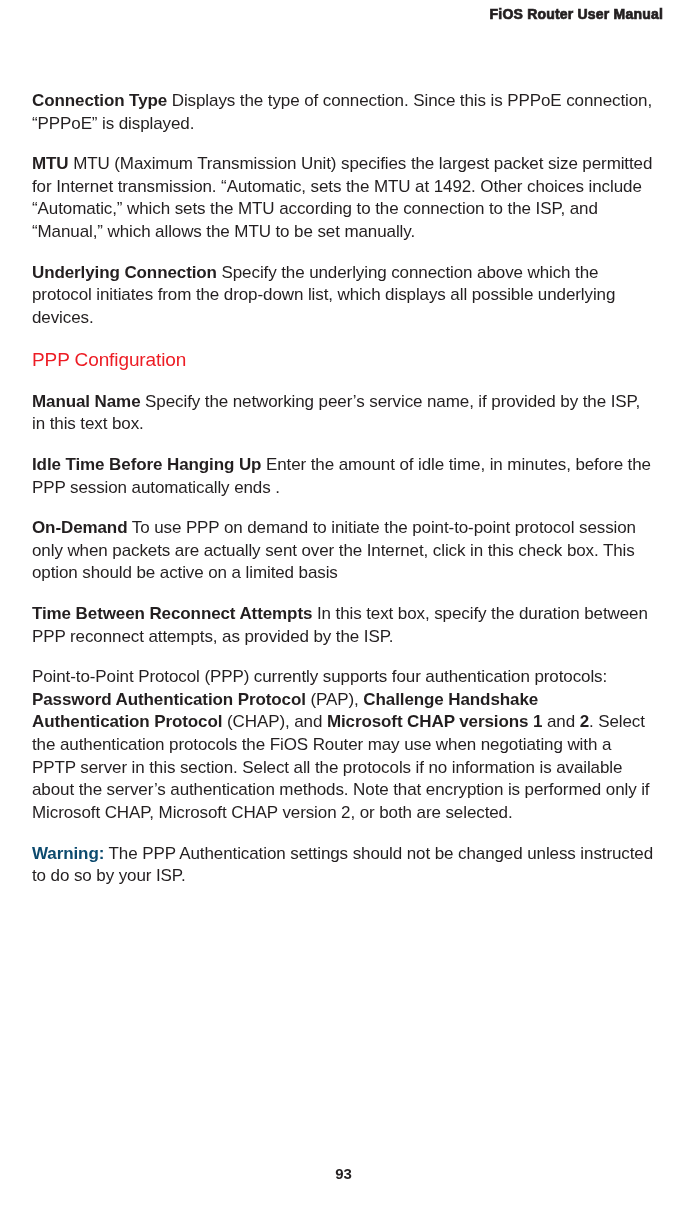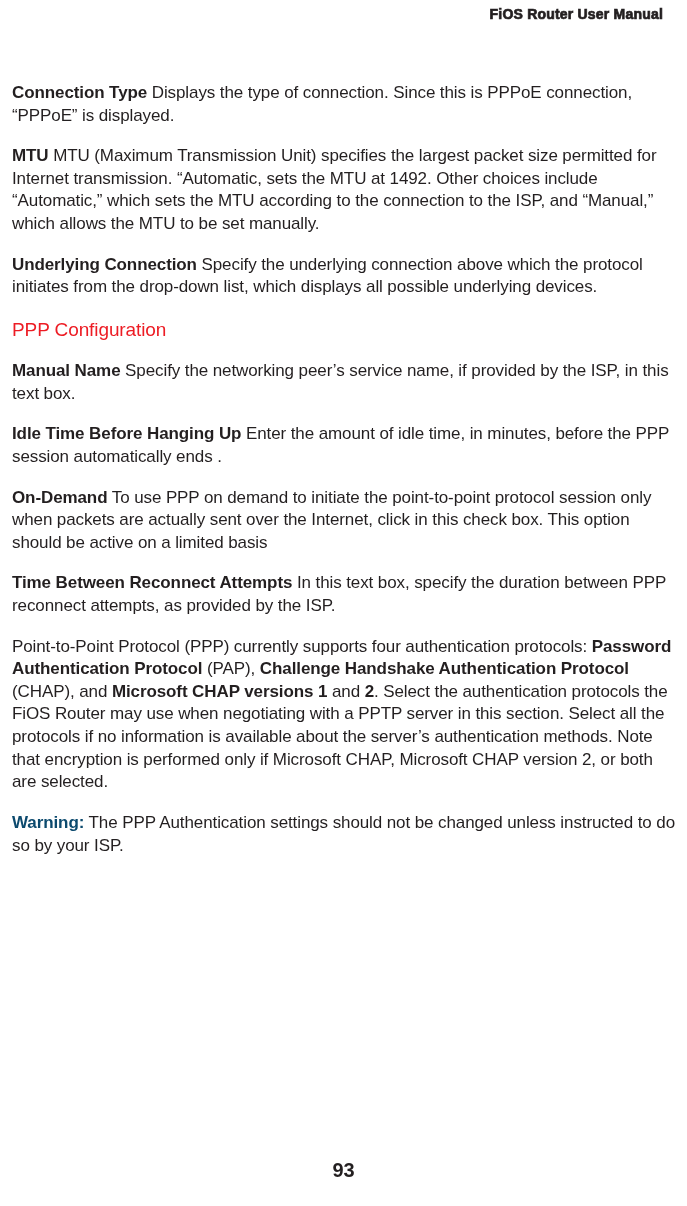--- a/index.html
+++ b/index.html
@@ -5,39 +5,39 @@
   html, body {
     margin: 0;
     padding: 0;
     background: #ffffff;
   }
   .page {
     width: 687px;
     height: 1206px;
     position: relative;
     box-sizing: border-box;
-    padding: 0 12px;
+    padding: 0 32px;
     font-family: "Myriad Pro", "Segoe UI", "Helvetica Neue", Arial, sans-serif;
     color: #231f20;
   }
   .running-header {
     position: absolute;
     top: 6px;
     right: 24px;
     font-weight: 900;
     font-size: 14px;
     letter-spacing: 0.2px;
     -webkit-text-stroke: 0.7px #231f20;
     color: #231f20;
   }
   .content {
     padding-top: 82px;
   }
   p {
-    margin: 0 0 18px 0;
+    margin: 8px 0 18px 0;
     font-size: 17px;
     line-height: 1.33;
     letter-spacing: -0.1px;
   }
   .section-gap {
     margin-top: 30px;
   }
   .term {
     font-weight: 700;
   }
@@ -51,21 +51,21 @@
     color: #0c4a6e;
     font-weight: 700;
   }
   .page-number {
     position: absolute;
     bottom: 24px;
     left: 0;
     right: 0;
     text-align: center;
     font-weight: 700;
-    font-size: 20px;
+    font-size: 15px;
   }
 </style>
 </head>
 <body>
 
 <div class="page">
   <div class="running-header">FiOS Router User Manual</div>
 
   <div class="content">
 

